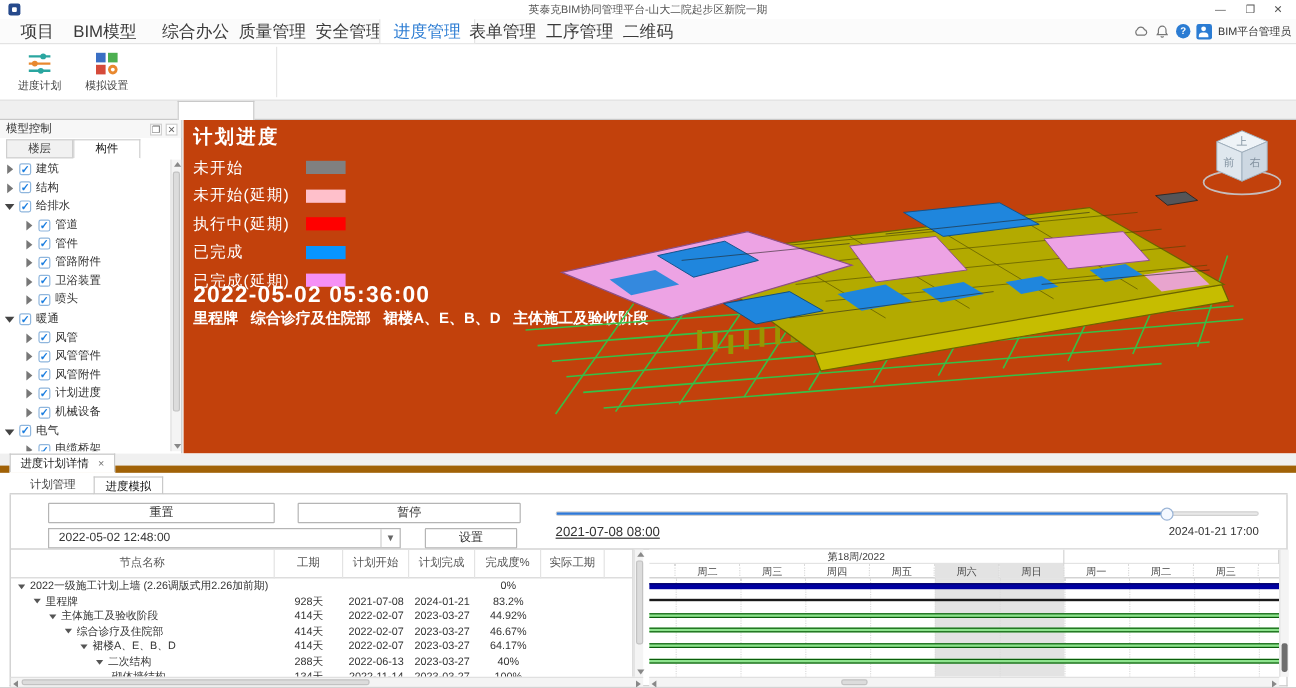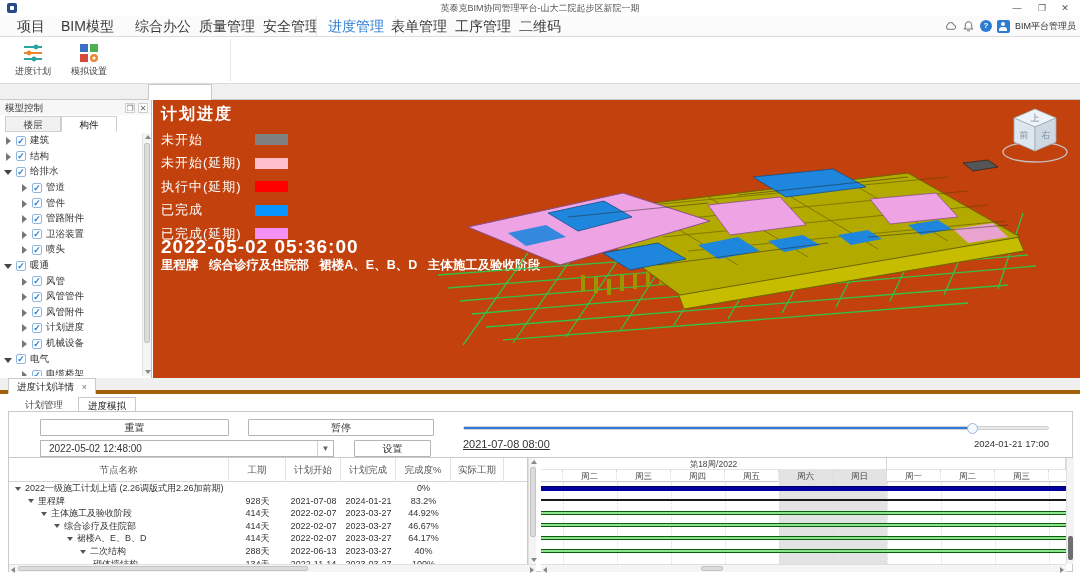--- a/index.html
+++ b/index.html
@@ -69,21 +69,21 @@
   .legend-row { height:23.5px; display:flex; align-items:center; }
   .legend-label { width:94px; font-size:13px; letter-spacing:1px; }
   .legend-swatch { width:33px; height:11px; }
   #sim-time { position:absolute; left:8px; top:136px; font-size:19px; font-weight:bold; color:#fff; letter-spacing:1px; }
   #sim-milestone { position:absolute; left:8px; top:157px; font-size:12.5px; font-weight:bold; color:#fff; white-space:pre; }
   #model3d { position:absolute; left:255px; top:25px; }
   #navcube { position:absolute; right:8px; top:2px; }
 
   
   #detail { position:absolute; left:0; top:378px; width:1080px; height:195px; background:#fff; }
-  #detail-tabbar { position:absolute; left:0; top:0; width:1080px; height:16px; background:#f0f0f0; border-bottom:4px solid #a16207; }
+  #detail-tabbar { position:absolute; left:0; top:0; width:1080px; height:16px; background:#f0f0f0; border-bottom:6px solid #a16207; }
   #detail-tab { position:absolute; left:8px; top:0; height:16px; line-height:15px; padding:0 8px; font-size:9.5px; background:#fff; border:1px solid #c9c9c9; border-bottom:1px solid #fff; color:#222; }
   .subtab { position:absolute; top:19px; height:15px; line-height:15px; padding:0 9px; font-size:9.5px; color:#444; }
   .subtab.active { background:#fff; border:1px solid #c9c9c9; border-bottom:1px solid #fff; color:#111; }
   #subtab-line { position:absolute; left:8px; right:7px; top:33px; height:1px; background:#c9c9c9; }
   #detail-box { position:absolute; left:8px; top:34px; width:1065px; height:160px; border:1px solid #c9c9c9; border-top:none; }
 
   .ctl-btn { position:absolute; height:17px; border:1px solid #b5b5b5; background:#fff; font-size:10px; color:#333; text-align:center; line-height:15px; border-radius:1px; }
   #btn-reset { left:31px; top:7px; width:189px; }
   #btn-pause { left:239px; top:7px; width:186px; }
   #datebox { position:absolute; left:31px; top:28px; width:294px; height:17px; border:1px solid #b5b5b5; font-size:10px; color:#333; line-height:15px; padding-left:8px; }

